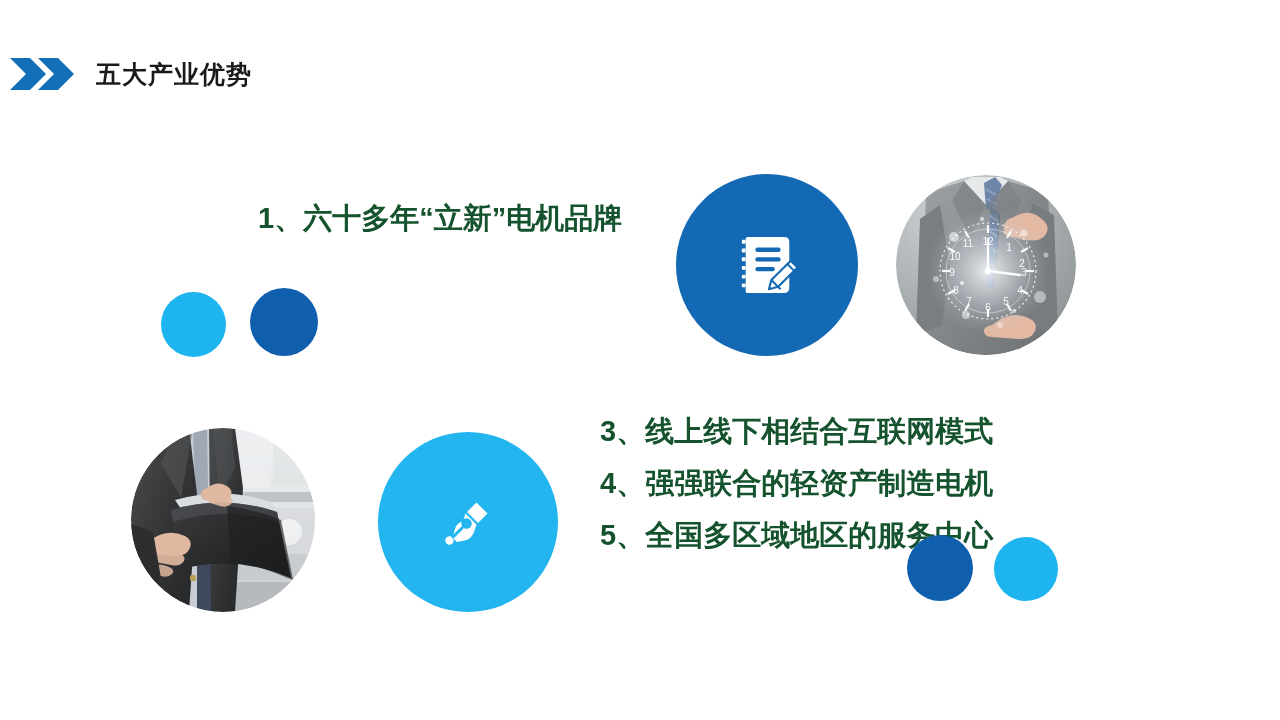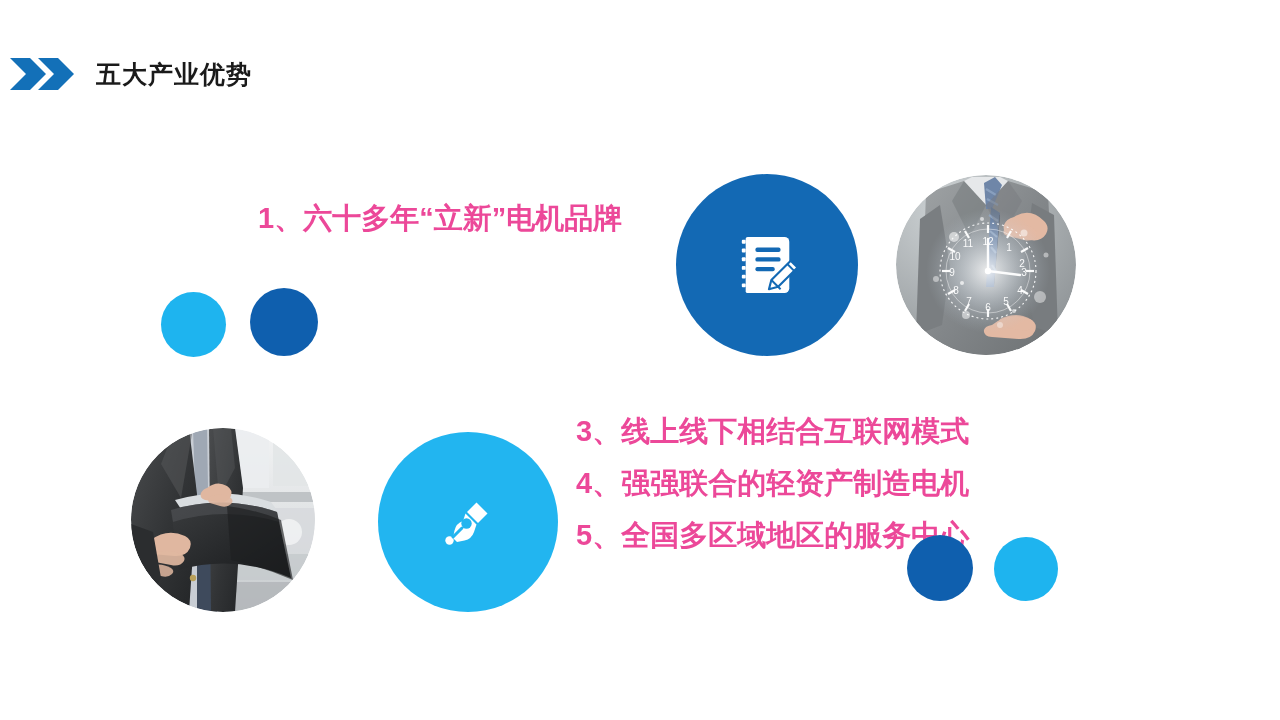--- a/index.html
+++ b/index.html
@@ -38,35 +38,35 @@
     font-size: 25px;
     font-weight: bold;
     color: #1a1a1a;
     letter-spacing: 1px;
     white-space: nowrap;
   }
 
   
   .text-block {
     position: absolute;
-    color: #ec4899;
+    color: #14532d;
     font-weight: bold;
     font-size: 29px;
     line-height: 52px;
     white-space: nowrap;
   }
   .text-block-top {
     left: 258px;
     top: 192px;
   }
   .text-block-top .line-2 {
     padding-left: 32px;
   }
   .text-block-bottom {
-    left: 576px;
+    left: 600px;
     top: 405px;
   }
   .text-line { display: block; }
 
   
   .circle {
     position: absolute;
     border-radius: 50%;
   }
 

